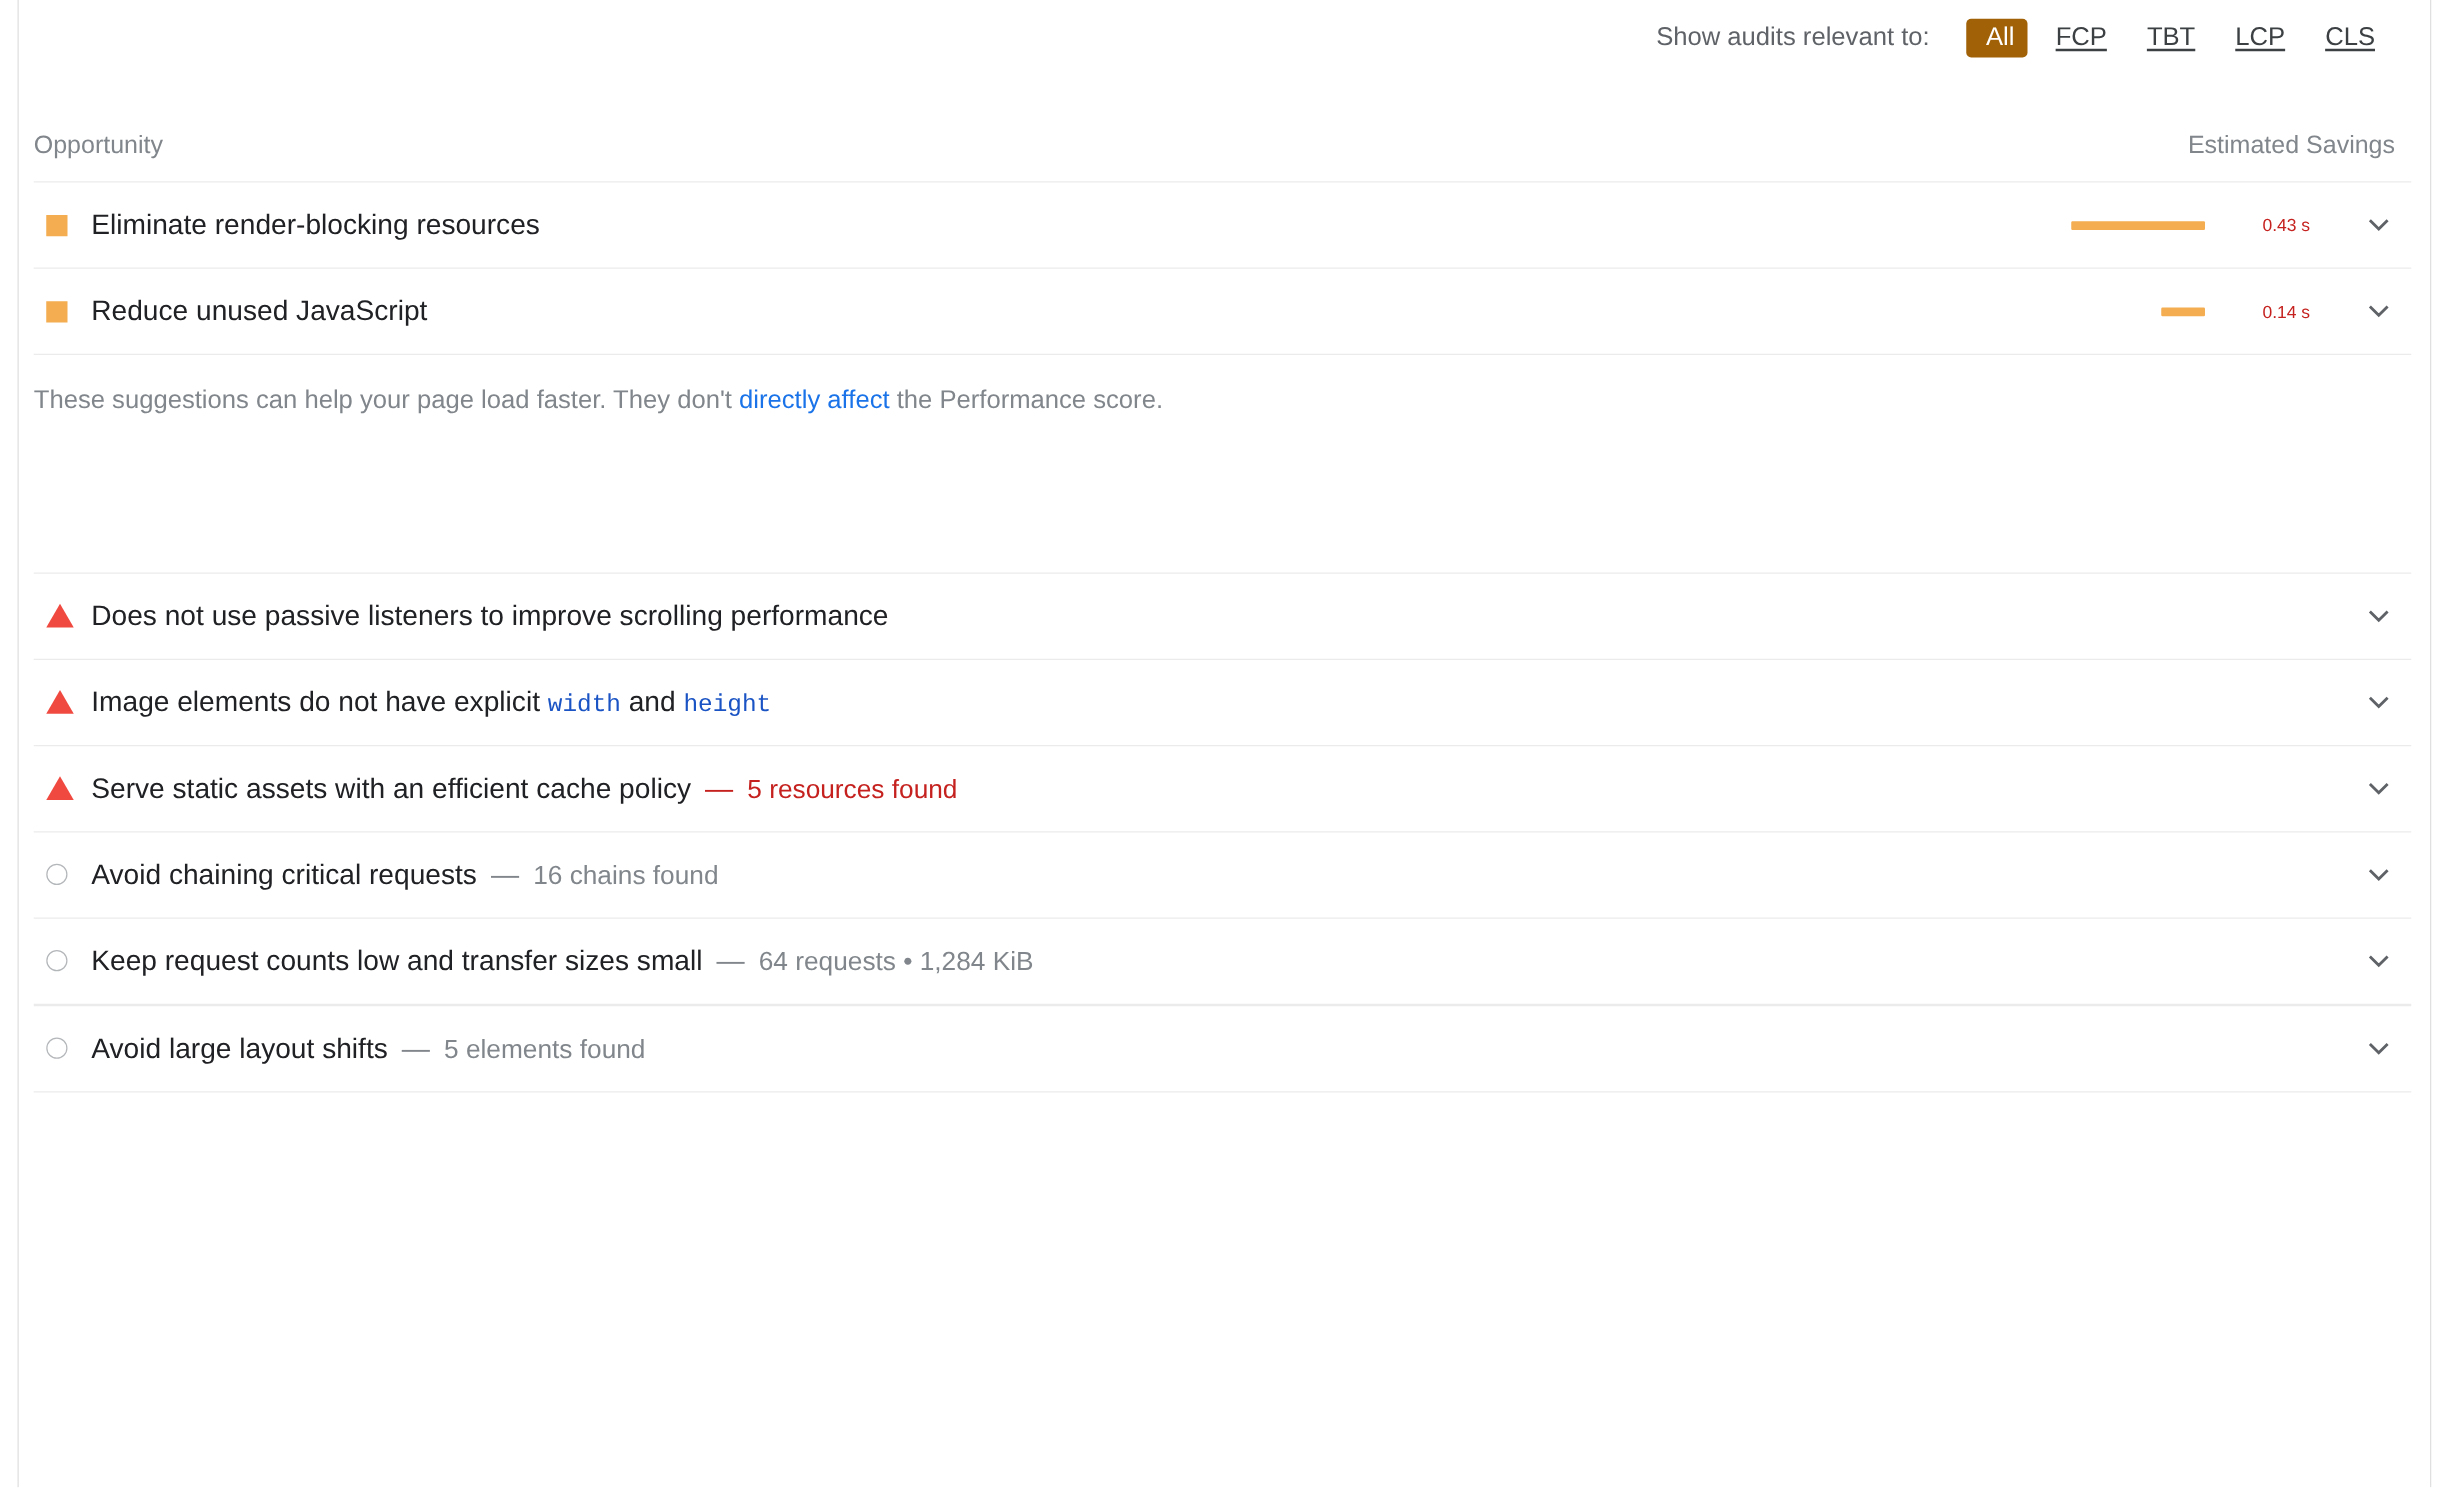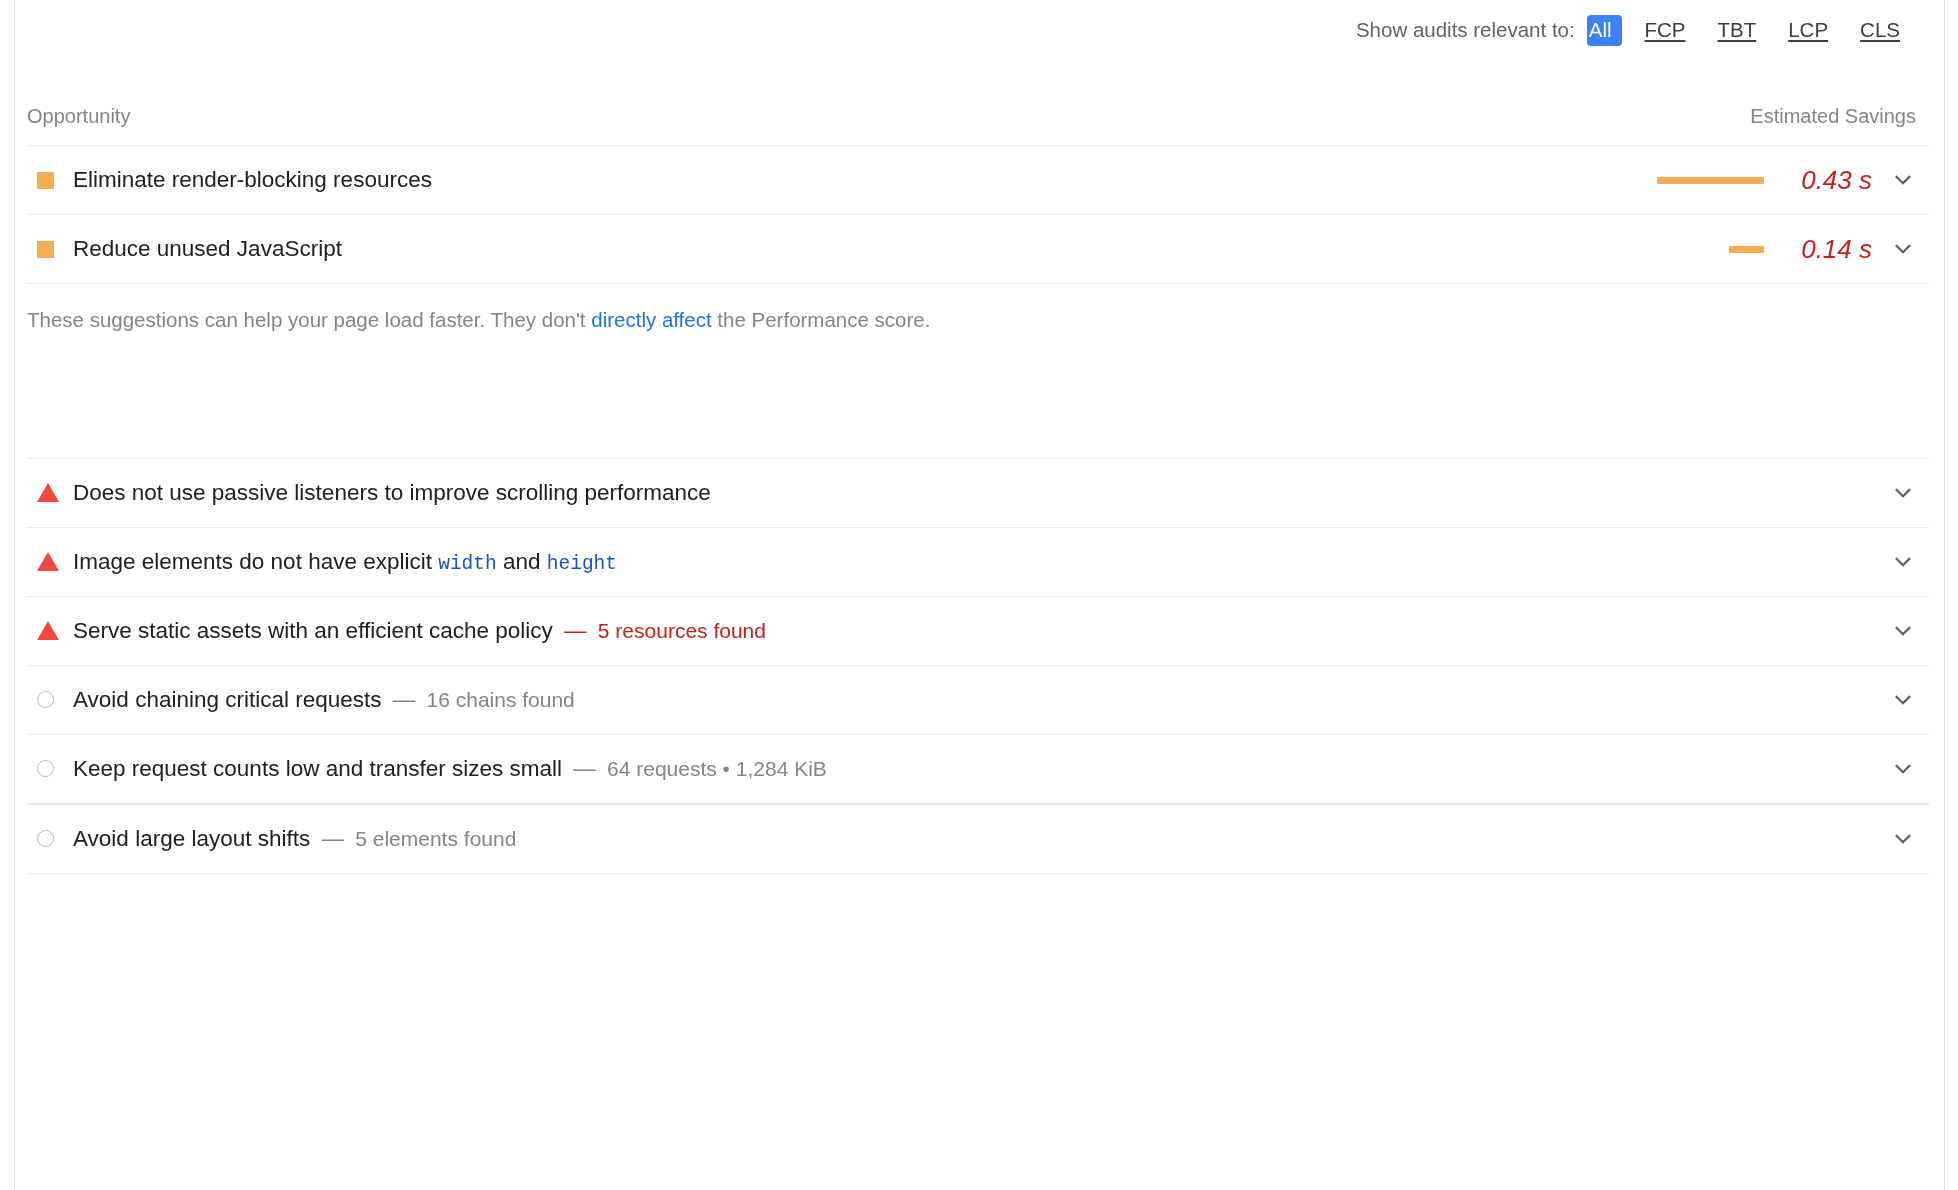--- a/index.html
+++ b/index.html
@@ -43,38 +43,39 @@
     display: flex;
     align-items: center;
     justify-content: flex-end;
     gap: 0px;
     padding: 14px 28px 10px 0;
     height: 56px;
   }
   .filter-label {
     font-size: 20.5px;
     color: #5f6368;
+    margin-right: 17px;
     white-space: nowrap;
   }
   .chip {
     font-size: 20.5px;
     color: #3c4043;
     text-decoration: underline;
     text-underline-offset: 3px;
     padding: 2px 9px;
     margin: 0 7px;
     border-radius: 4px;
     cursor: pointer;
     white-space: nowrap;
   }
   .chip.active {
-    background: #3b82f6;
+    background: #a16207;
     color: #ffffff;
     text-decoration: none;
-    padding: 3px 10px 4px 2px;
+    padding: 3px 10px 4px 16px;
     margin-left: 12px;
   }
 
   
   .section-title {
     font-size: 17.5px;
     letter-spacing: 0.9px;
     color: #5f6368;
     font-weight: 400;
     margin: 0;
@@ -164,25 +165,24 @@
     display: flex;
     justify-content: flex-end;
     margin-right: 22px;
   }
   .bar {
     height: 7px;
     background: #f4ad50;
     border-radius: 1px;
   }
   .savings-val {
-    font-size: 26px;
+    font-size: 14px;
     color: #c5221f;
     min-width: 86px;
-    text-align: right;
-    font-style: italic;
+    text-align: center;
   }
   .chev {
     width: 44px;
     display: flex;
     align-items: center;
     justify-content: flex-end;
     padding-left: 14px;
   }
   .chev svg { display: block; }
 

